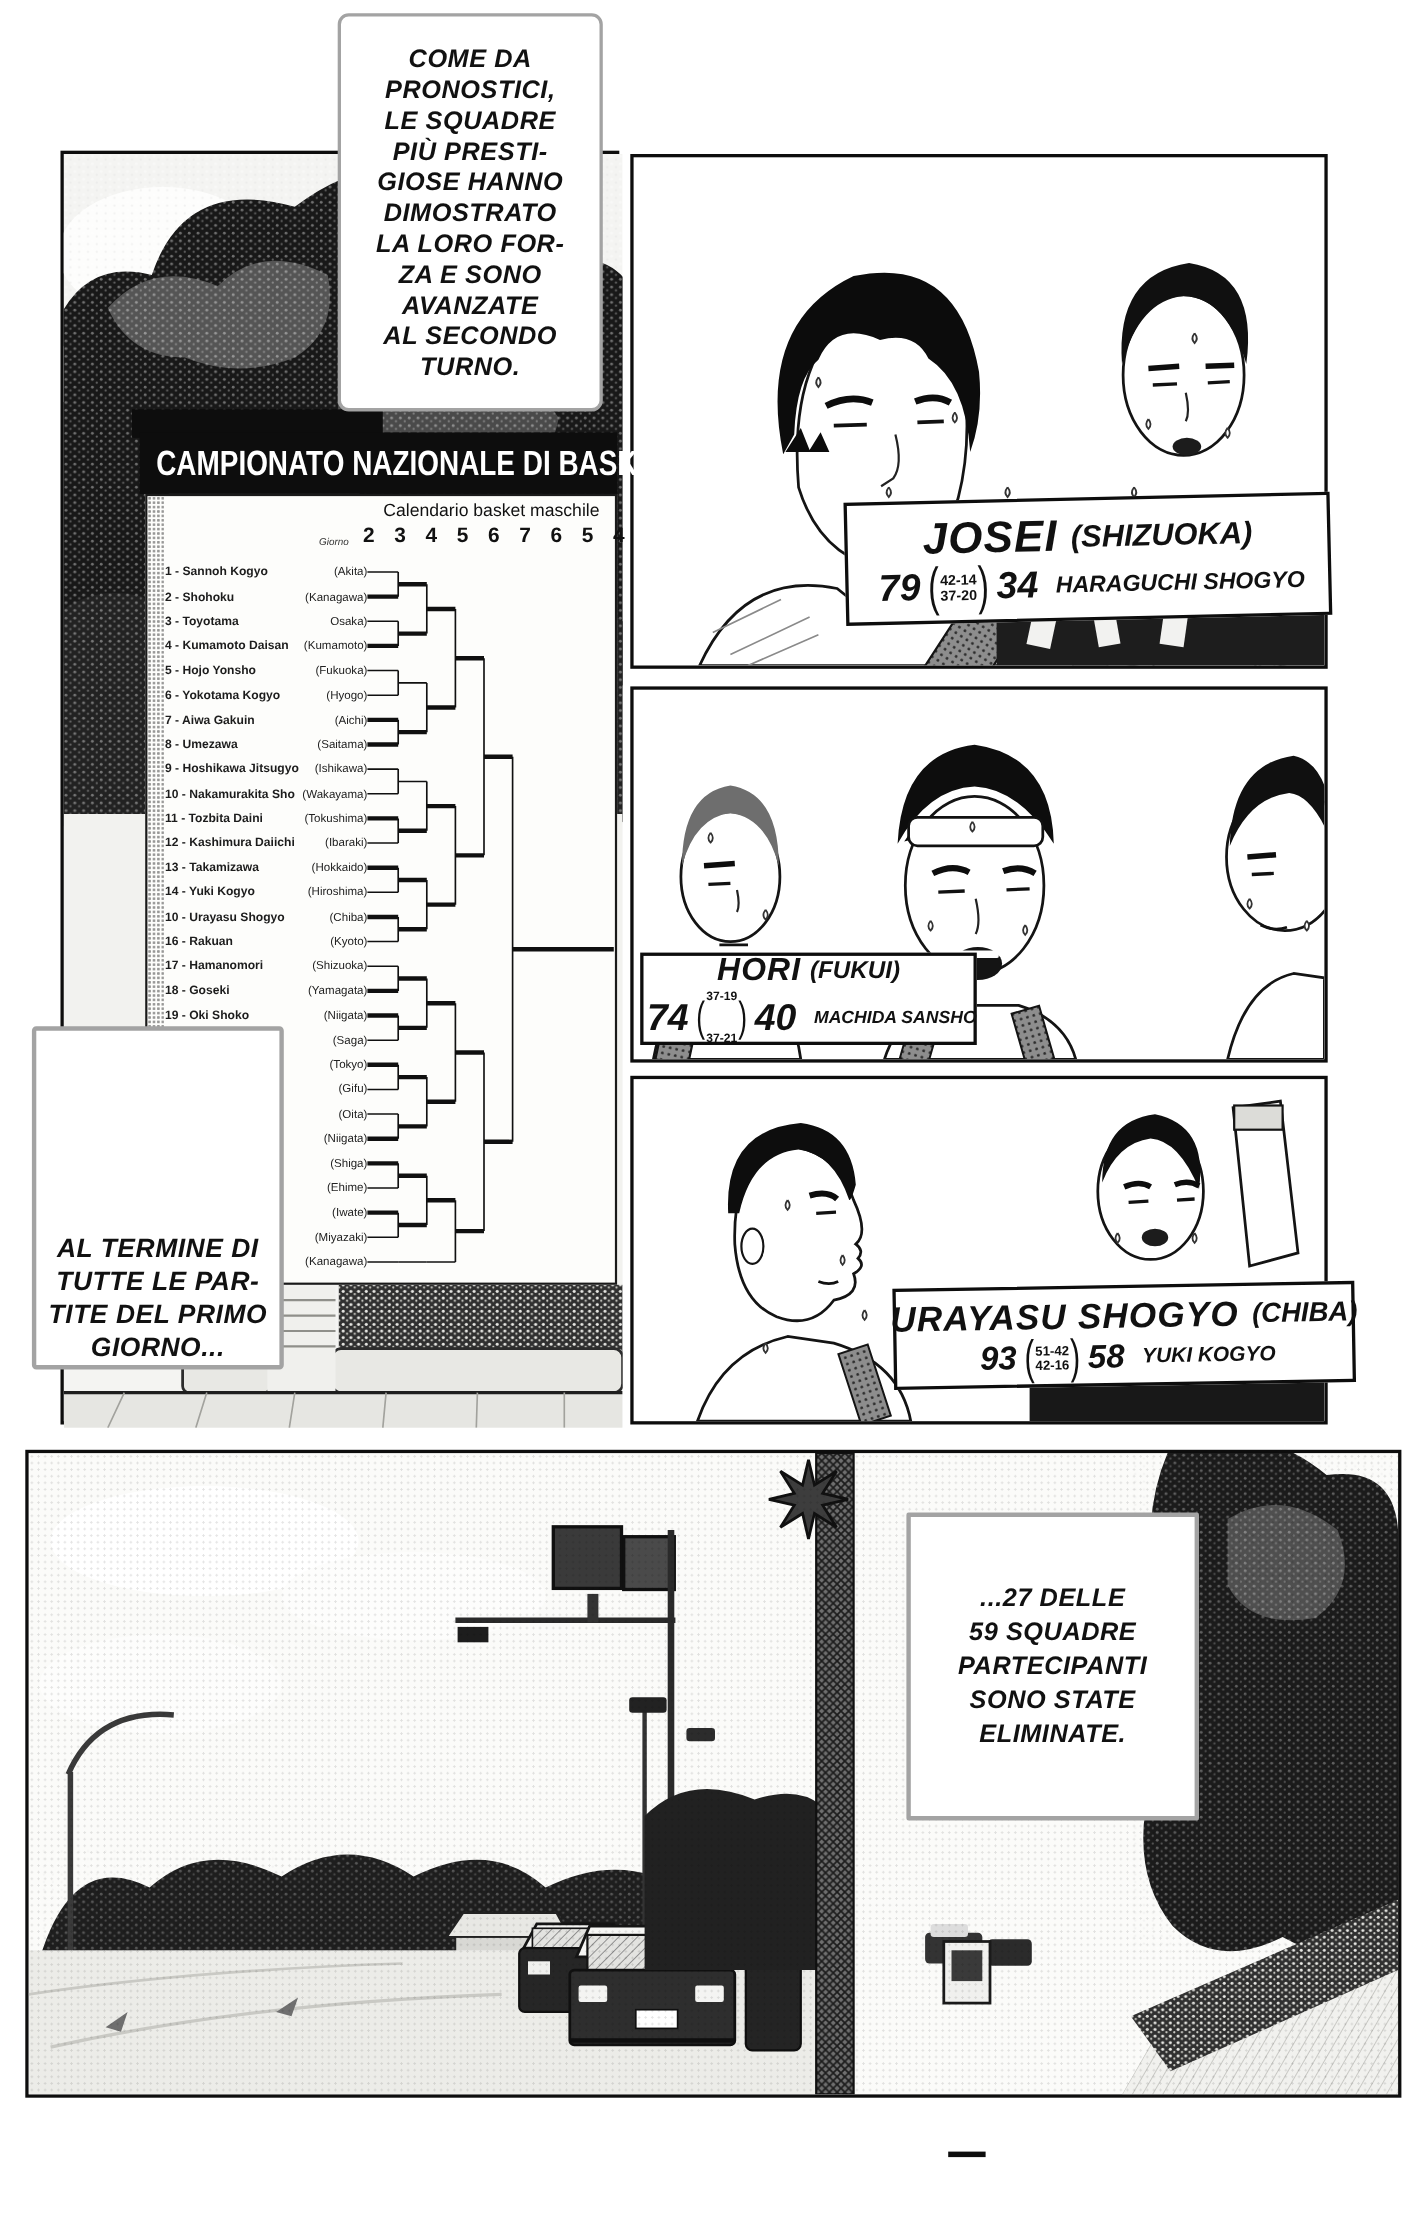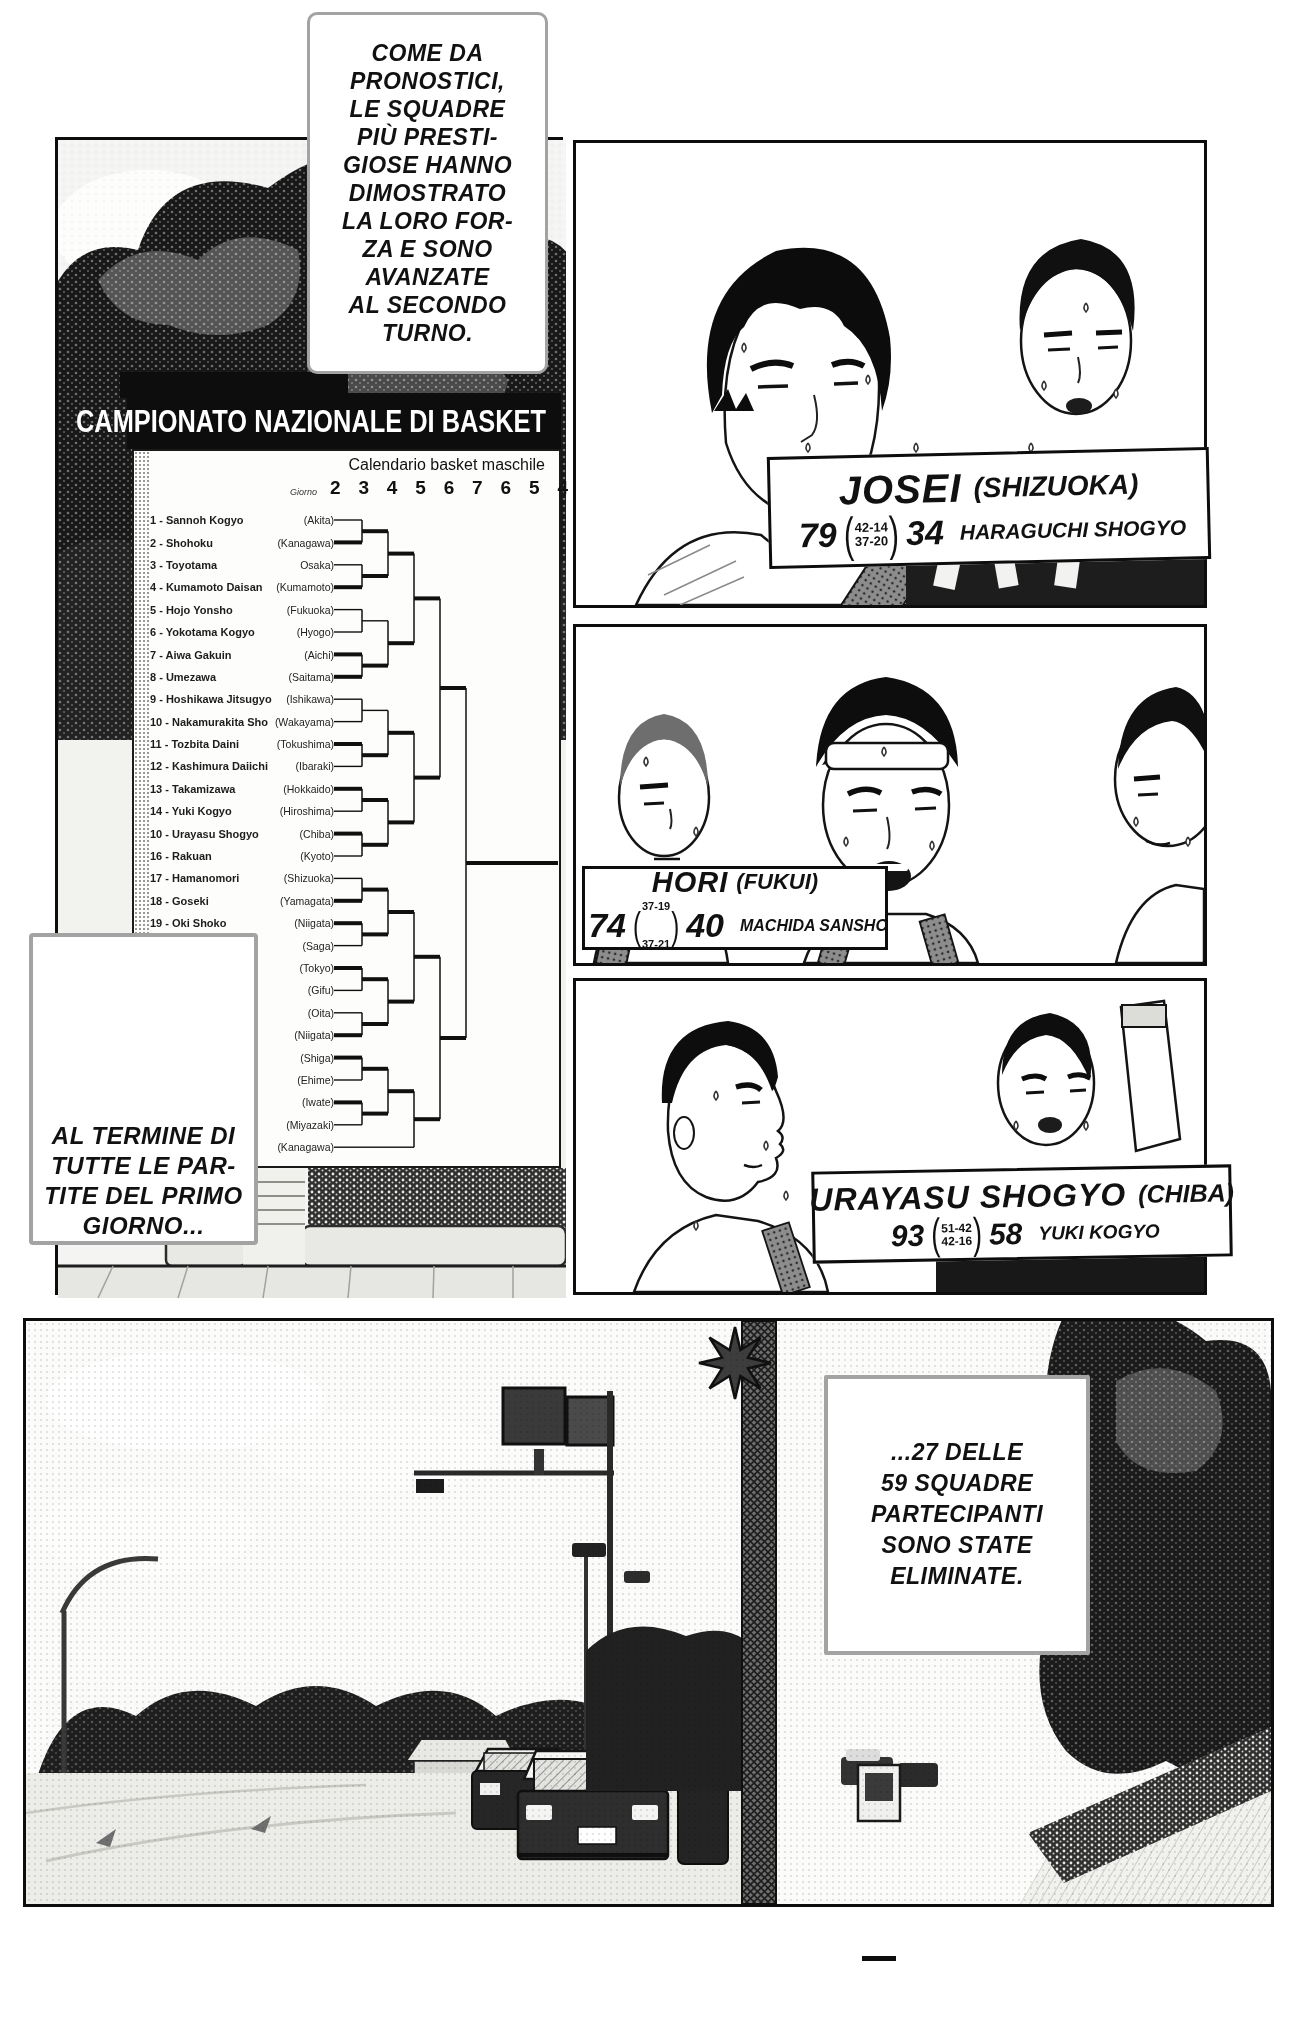--- a/index.html
+++ b/index.html
@@ -16,21 +16,21 @@
   #bubble-left .btxt{font-size:24px;line-height:30px;margin-top:40px;width:100%;}
   #bubble-bottom{left:824px;top:1375px;width:266px;height:280px;border-radius:2px;align-items:flex-start;}
   #bubble-bottom .btxt{font-size:23px;line-height:31px;margin-top:58px;width:100%;}
 
   
   #tree-panel{left:55px;top:137px;width:508px;height:1158px;border:3px solid #0d0d0d;z-index:1;background:#f4f4f2;}
 
   
   #banner-notch{left:120px;top:372px;width:228px;height:26px;background:#0d0d0d;z-index:4;}
   #banner{left:127px;top:393px;width:434px;height:56px;background:#0d0d0d;z-index:4;
-          display:flex;align-items:center;justify-content:flex-end;}
+          display:flex;align-items:center;justify-content:flex-start;}
   #banner span{color:#fff;font-weight:700;font-size:27px;letter-spacing:0;white-space:nowrap;
                transform:scale(.94,1.18);}
 
   
   #board{left:132px;top:449px;width:429px;height:719px;background:#fdfdfb;border:2px solid #1a1a1a;z-index:3;}
   #board-edge{left:0;top:0;width:15px;height:719px;
       background-image:radial-gradient(circle,rgba(0,0,0,.4) 1.1px,transparent 1.3px);background-size:4px 4px;}
   #board-subtitle{right:14px;top:5px;font-size:16px;white-space:nowrap;}
   #day-label{left:156px;top:36px;font-size:9px;color:#333;font-style:italic;}
   #day-row{left:196px;top:26px;width:238px;display:flex;justify-content:space-between;

